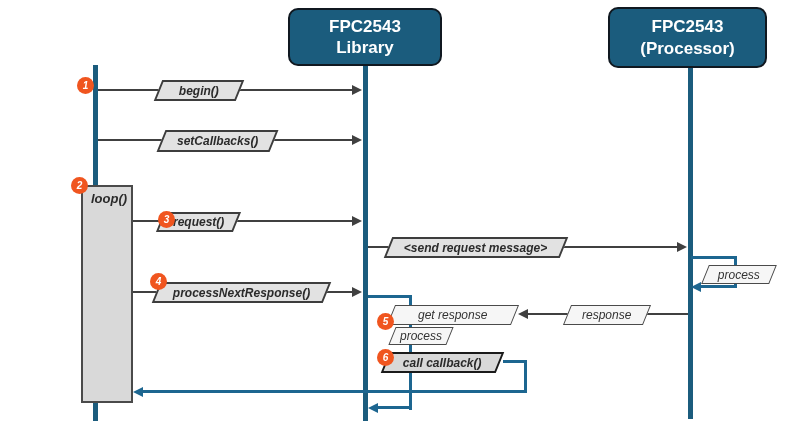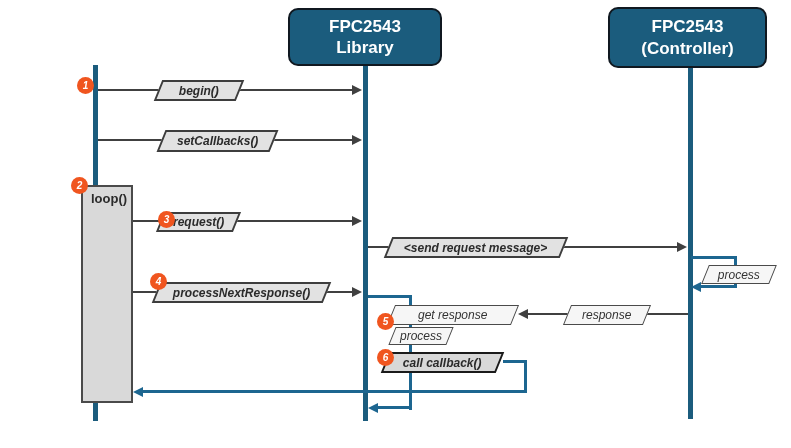--- a/index.html
+++ b/index.html
@@ -14,21 +14,21 @@
     align-items:center;justify-content:center;text-align:center;
     font-size:17px;line-height:1.25;box-sizing:border-box;
   }
   
   .lifeline{position:absolute;width:5px;background:#1B5C7D;}
   
   .fragment{
     position:absolute;background:#d9d9d9;border:2px solid #4a4a4a;box-sizing:border-box;
   }
   .fragment-label{
-    position:absolute;left:8px;top:4px;font-weight:bold;
+    position:absolute;left:8px;top:4px;font-style:italic;font-weight:bold;
     font-size:13px;color:#2b2b2b;
   }
   
   .hline{position:absolute;height:2px;background:#404040;}
   .vline{position:absolute;width:3px;background:#1d6690;}
   .hline.blue{height:3px;background:#1d6690;}
   .head{position:absolute;width:0;height:0;}
   .head.right{border-top:5px solid transparent;border-bottom:5px solid transparent;border-left:10px solid #404040;}
   .head.left{border-top:5px solid transparent;border-bottom:5px solid transparent;border-right:10px solid #404040;}
   .head.blue.left{border-right-color:#1d6690;}
@@ -60,21 +60,21 @@
 <body>
 
 <div id="canvas">
 
   <div class="actor" style="left:288px;top:8px;width:154px;height:58px;">
     <span>FPC2543</span>
     <span>Library</span>
   </div>
   <div class="actor" style="left:608px;top:7px;width:159px;height:61px;">
     <span>FPC2543</span>
-    <span>(Controller)</span>
+    <span>(Processor)</span>
   </div>
 
   <div class="lifeline" style="left:93px;top:65px;height:120px;"></div>
   <div class="lifeline" style="left:93px;top:403px;height:18px;"></div>
   <div class="lifeline" style="left:363px;top:66px;height:355px;"></div>
   <div class="lifeline" style="left:688px;top:68px;height:351px;"></div>
 
   <div class="fragment" style="left:81px;top:185px;width:52px;height:218px;">
     <span class="fragment-label">loop()</span>
   </div>

